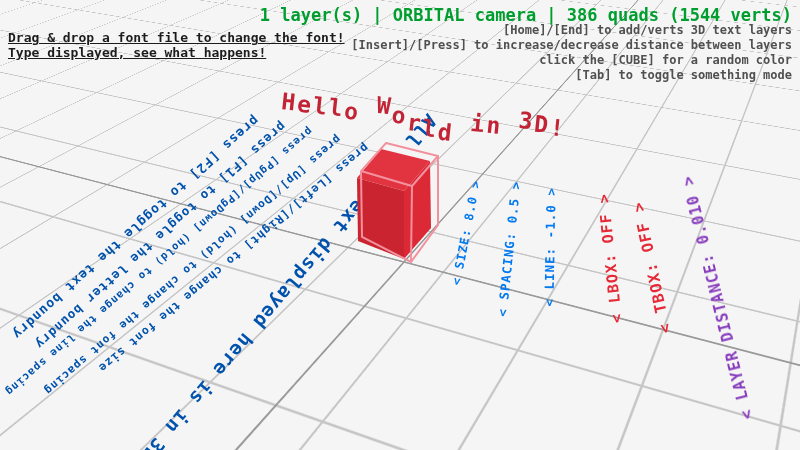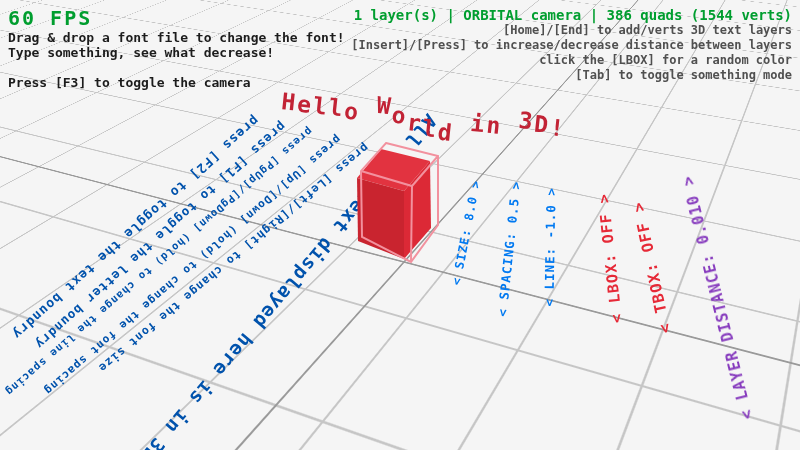--- a/index.html
+++ b/index.html
@@ -21,24 +21,24 @@
   
   #wave-text{position:absolute;left:283px;top:88px;font-size:23px;font-weight:700;color:#C22335;
              transform:rotate(6deg);transform-origin:0 0;white-space:pre;letter-spacing:2px;}
   #wave-text span{display:inline-block;}
   
   #cube-svg{position:absolute;left:0;top:0;pointer-events:none;}
   #cube-svg polygon{pointer-events:auto;cursor:pointer;}
   
   .hud{position:absolute;font-weight:700;}
   #fps{left:8px;top:6px;font-size:20px;color:#009E2F;letter-spacing:2px;}
-  #hud-left{left:8px;top:30px;font-size:13px;color:#1c1c1c;line-height:15px;}
+  #hud-left{left:8px;top:30px;font-size:13px;color:#1c1c1c;line-height:15px;text-decoration:underline;}
   #hud-left .gap{height:15px;}
   #hud-right{right:8px;top:8px;text-align:right;font-size:12px;line-height:15px;color:#505050;}
-  #hud-right .status{font-size:14px;color:#009E2F;}
+  #hud-right .status{font-size:17px;color:#009E2F;}
 </style>
 </head>
 <body>
 
 <div id="app">
 
   <div id="scene3d">
     <div id="ground">
       <div class="axis-h"></div>
       <div class="axis-v"></div>
@@ -65,28 +65,26 @@
 
   <svg id="cube-svg" width="800" height="450" viewBox="0 0 800 450">
     <g>
       <polygon points="381,149 430,161 404,191 357,178" fill="#E23340"></polygon>
       <polygon points="357,178 404,191 404,259 358,241" fill="#C9242F"></polygon>
       <polygon points="404,191 430,161 431,228 404,259" fill="#DC2936"></polygon>
     </g>
     <path d="M386,143 L438,156 L438,225 L411,262 L362,237 L361,171 Z M361,171 L412,186 L438,156 M412,186 L411,262" fill="none" stroke="#F2919E" stroke-width="2"></path>
   </svg>
 
-  <div id="fps" class="hud">60 FPS</div>
   <div id="hud-left" class="hud">
       <div>Drag &amp; drop a font file to change the font!</div>
-      <div>Type something, see what decrease!</div>
+      <div>Type displayed, see what happens!</div>
       <div class="gap"></div>
-      <div>Press [F3] to toggle the camera</div>
     </div>
   <div id="hud-right" class="hud">
     <div class="status">1 layer(s) | ORBITAL camera |  386 quads (1544 verts)</div>
   <div>[Home]/[End] to add/verts 3D text layers</div>
       <div>[Insert]/[Press] to increase/decrease distance between layers</div>
-      <div>click the [LBOX] for a random color</div>
+      <div>click the [CUBE] for a random color</div>
       <div>[Tab] to toggle something mode</div>
     </div>
 
 </div>
 
 </body></html>

